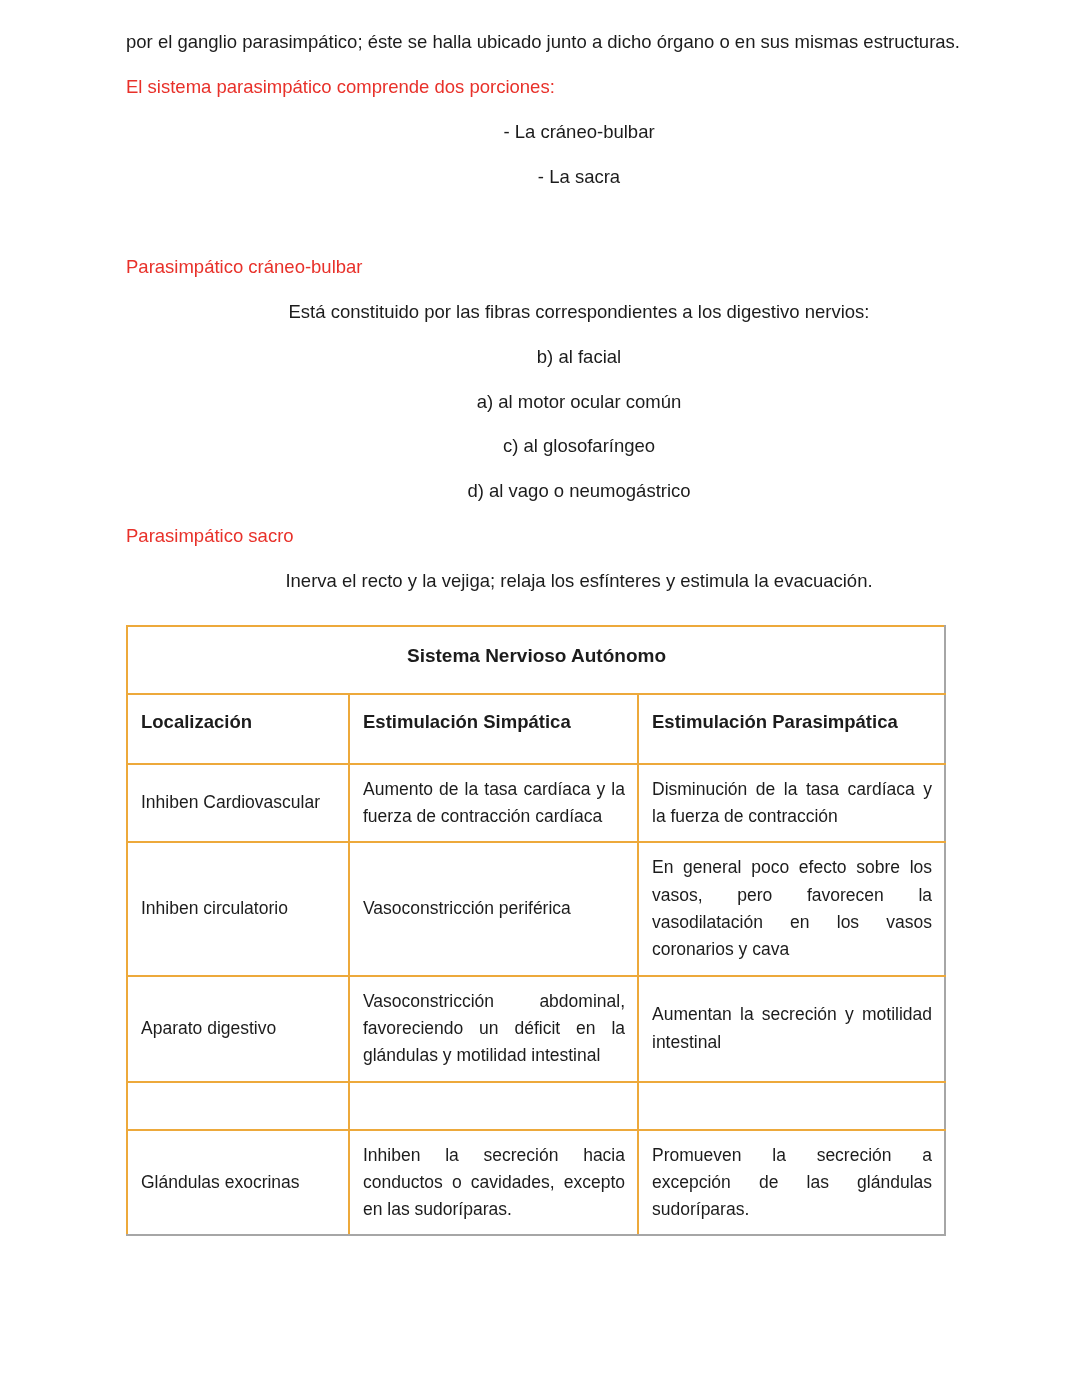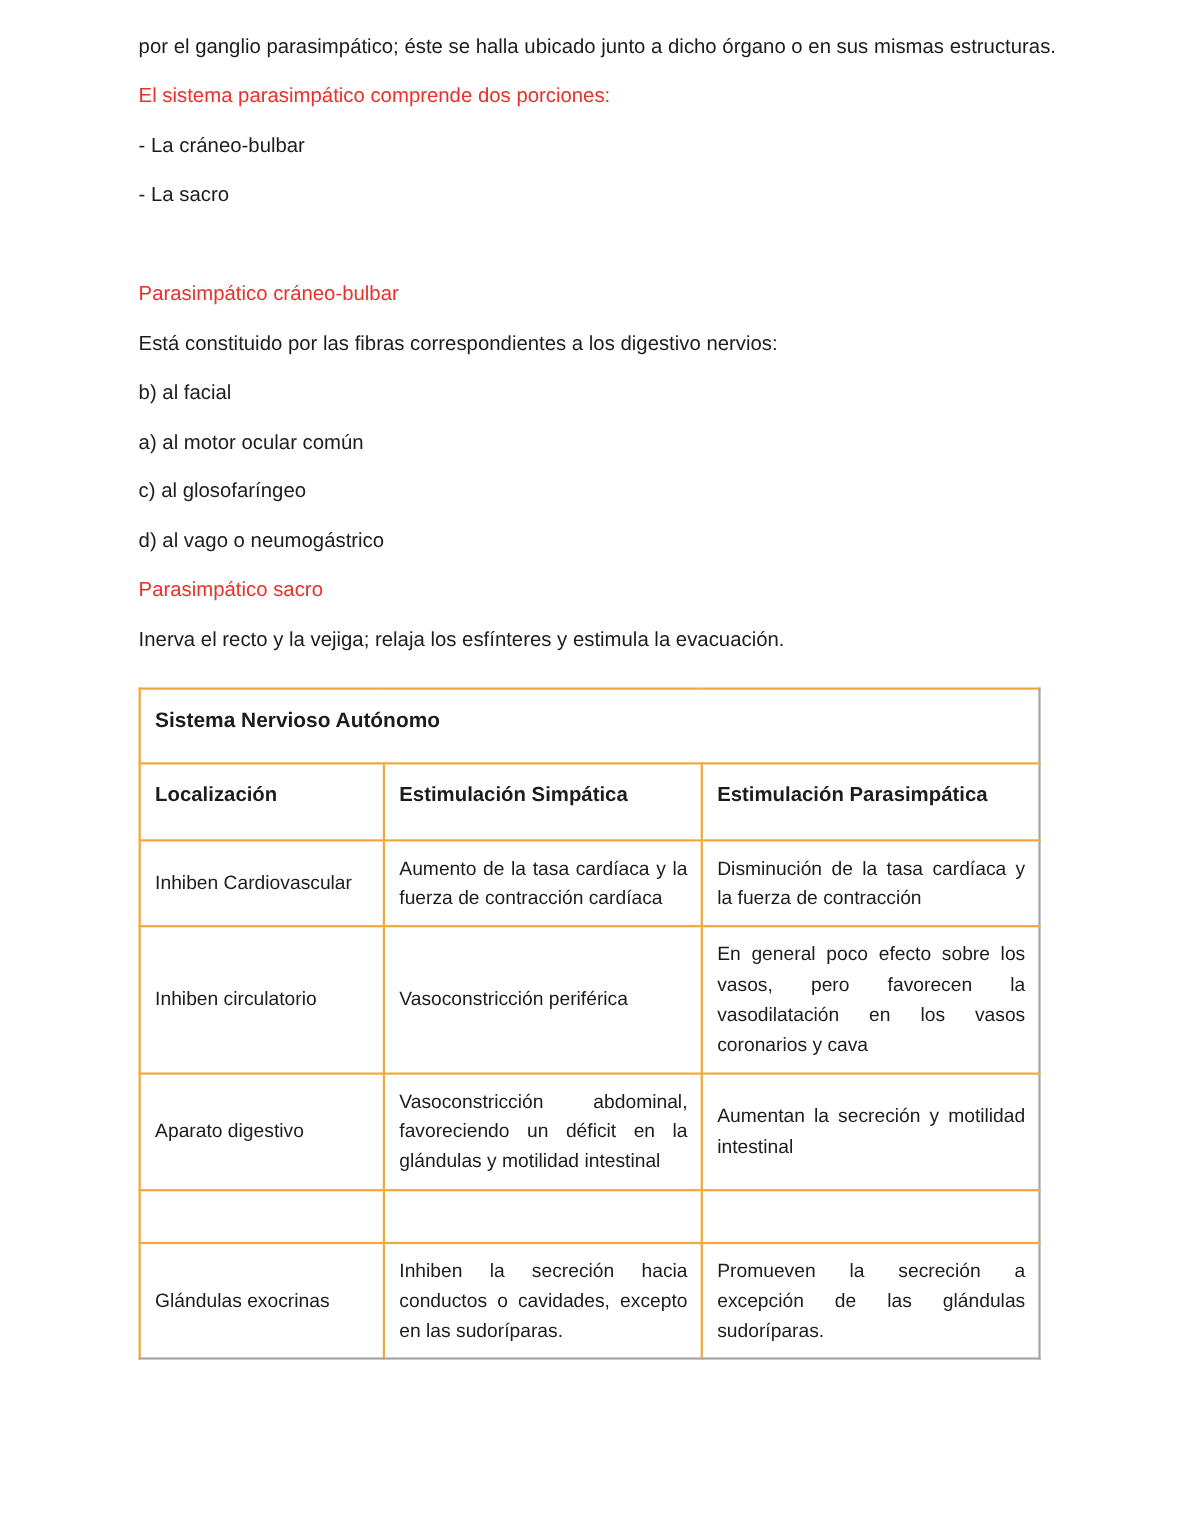--- a/index.html
+++ b/index.html
@@ -43,21 +43,21 @@
     font-weight: 400;
   }
   .spacer-block {
     height: 46px;
   }
   .list-line {
     font-size: 18.5px;
     line-height: 1.5;
     color: #1c1c1c;
     margin: 0 0 17px 0;
-    text-align: left;
+    text-align: center;
   }
 
   
   .table-wrap {
     margin-top: 31px;
     width: 818px;
   }
   table.snc {
     border-collapse: collapse;
     table-layout: fixed;
@@ -84,20 +84,21 @@
   table.snc tr:last-child td {
     border-bottom: 2px solid #a6a6a6;
   }
   table.snc td.title-cell {
     font-weight: bold;
     font-size: 19px;
     padding-top: 14px;
     padding-bottom: 22px;
     vertical-align: top;
     border-right: 2px solid #a6a6a6;
+    text-align: center;
   }
   table.snc td.head-cell {
     font-weight: bold;
     font-size: 18.5px;
     vertical-align: top;
     padding-top: 13px;
     padding-bottom: 26px;
   }
   table.snc td.loc-cell {
     vertical-align: middle;
@@ -117,21 +118,21 @@
 </head>
 <body>
 
 <div class="page">
 
   <p class="para">por el ganglio parasimpático; éste se halla ubicado junto a dicho órgano o en sus mismas estructuras.</p>
 
   <p class="heading-red">El sistema parasimpático comprende dos porciones:</p>
 
   <p class="list-line">- La cráneo-bulbar</p>
-  <p class="list-line">- La sacro</p>
+  <p class="list-line">- La sacra</p>
 
   <div class="spacer-block"></div>
 
   <p class="heading-red">Parasimpático cráneo-bulbar</p>
 
   <p class="list-line">Está constituido por las fibras correspondientes a los digestivo nervios:</p>
 
   <p class="list-line">b) al facial</p>
   <p class="list-line">a) al motor ocular común</p>
   <p class="list-line">c) al glosofaríngeo</p>

